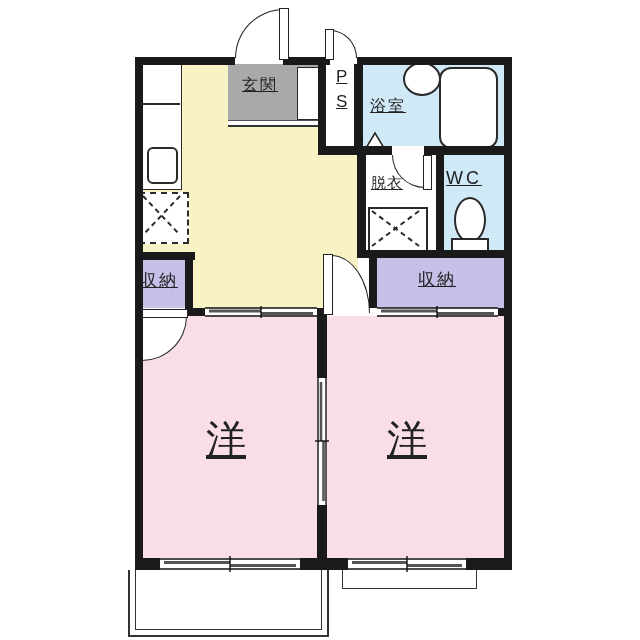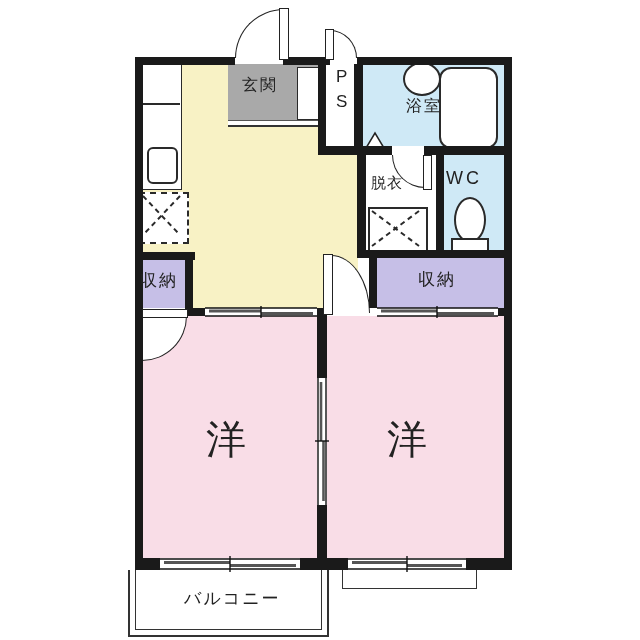--- a/index.html
+++ b/index.html
@@ -11,21 +11,21 @@
   .floor-dk{background:var(--dining_kitchen,#f8f2c5);}
   .floor-room{background:var(--western_room,#f9dde7);}
   .floor-closet{background:var(--closet,#c6bfe7);}
   .floor-wet{background:var(--wet_area,#cfe9f6);}
   .floor-genkan{background:var(--genkan_floor,#a9a9a9);}
   .floor-white{background:#fff;}
   .door-arc{position:absolute;background:#fff;z-index:20;}
   .door-leaf{position:absolute;background:#fff;border:1.5px solid #222;z-index:40;}
   .fixture{position:absolute;background:#fff;border:2px solid #2a2a2a;z-index:15;}
   .slide{position:absolute;z-index:35;}
-  .lbl{position:absolute;z-index:50;color:var(--text,#222);white-space:nowrap;line-height:1.1;}
+  .lbl{position:absolute;z-index:50;color:var(--text,#222);white-space:nowrap;line-height:1.1;text-decoration:underline;}
 </style>
 </head>
 <body>
 
 <div class="plan">
 
   <div class="floor floor-dk abs" style="left:142px;top:64px;width:216px;height:244px;"></div>
   <div class="floor floor-genkan abs" style="left:228px;top:64px;width:90px;height:57px;"></div>
   <div class="floor abs" style="left:228px;top:120px;width:90px;height:7px;background:#fff;border-top:1px solid #555;border-bottom:2px solid #333;z-index:6;"></div>
   <div class="fixture" style="left:297px;top:67px;width:21px;height:51px;border-width:1.5px;"></div>
@@ -139,22 +139,21 @@
     <line x1="59" y1="0" x2="59" y2="16" stroke="#111" stroke-width="1.4"></line>
   </svg>
 
   <div class="abs" style="left:128px;top:570px;width:201px;height:67px;border:2px solid #333;border-top:none;z-index:12;"></div>
   <div class="abs" style="left:135px;top:570px;width:187px;height:60px;border:1.5px solid #333;border-top:none;z-index:12;"></div>
   <div class="abs" style="left:342px;top:570px;width:135px;height:19px;border:1.5px solid #333;border-top:none;z-index:12;"></div>
 
   <span class="lbl" style="left:242px;top:76px;font-size:16px;letter-spacing:2px;">玄関</span>
   <span class="lbl" style="left:336px;top:68px;font-size:17px;">P</span>
   <span class="lbl" style="left:336px;top:93px;font-size:17px;">S</span>
-  <span class="lbl" style="left:370px;top:97px;font-size:16px;letter-spacing:2px;margin-left:36px;">浴室</span>
+  <span class="lbl" style="left:370px;top:97px;font-size:16px;letter-spacing:2px;">浴室</span>
   <span class="lbl" style="left:371px;top:175px;font-size:15px;letter-spacing:1px;">脱衣</span>
   <span class="lbl" style="left:446px;top:169px;font-size:18px;letter-spacing:3px;">WC</span>
   <span class="lbl" style="left:140px;top:272px;font-size:17px;letter-spacing:2px;">収納</span>
   <span class="lbl" style="left:418px;top:271px;font-size:17px;letter-spacing:2px;">収納</span>
   <span class="lbl" style="left:206px;top:417px;font-size:40px;">洋</span>
   <span class="lbl" style="left:387px;top:417px;font-size:40px;">洋</span>
-  <span class="lbl" style="left:184px;top:590px;font-size:17px;letter-spacing:2px;">バルコニー</span>
 
 </div>
 
 </body></html>

